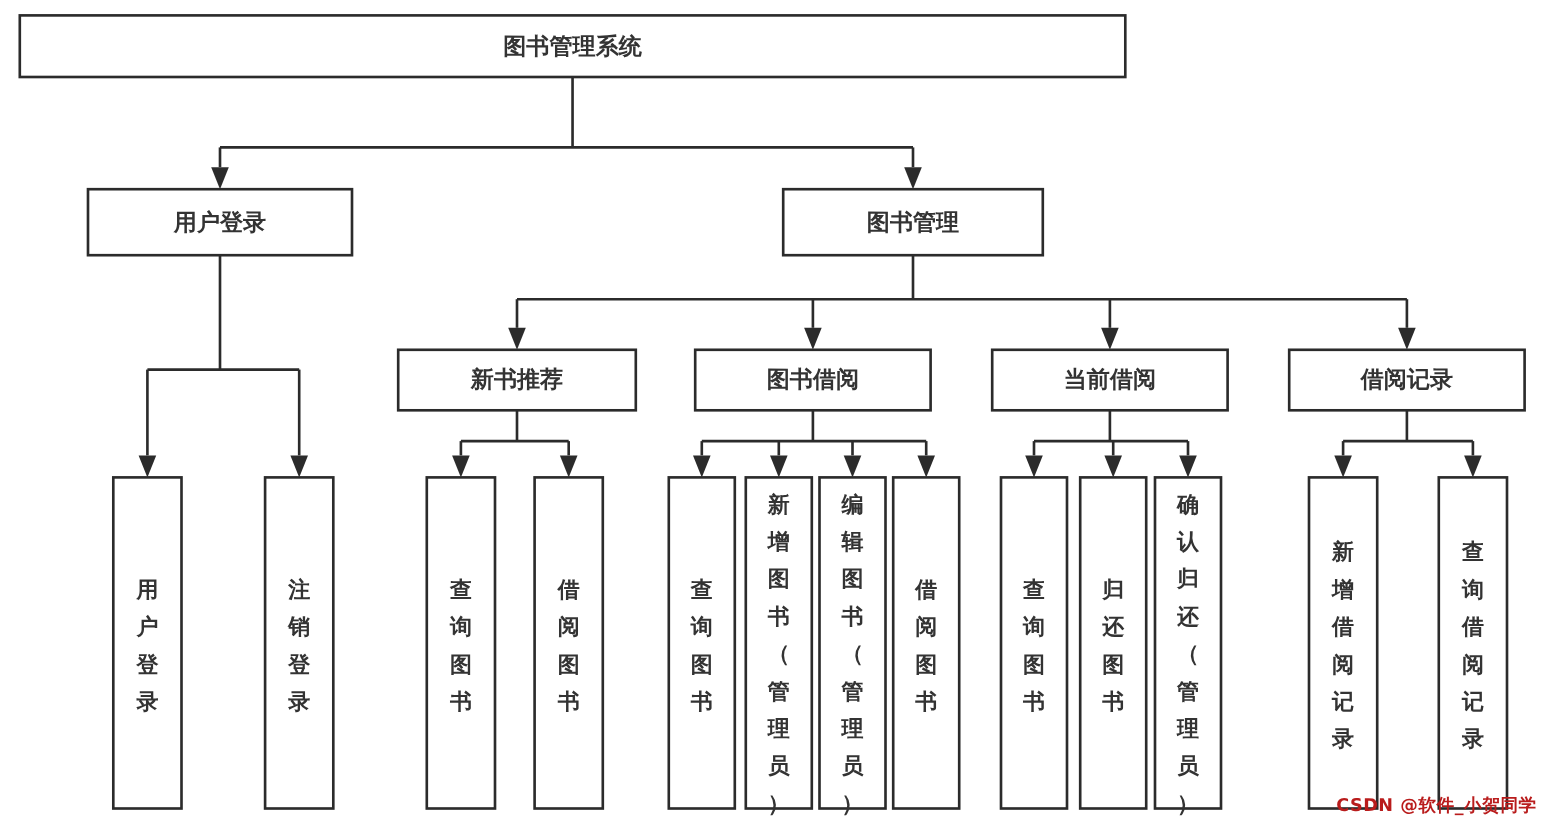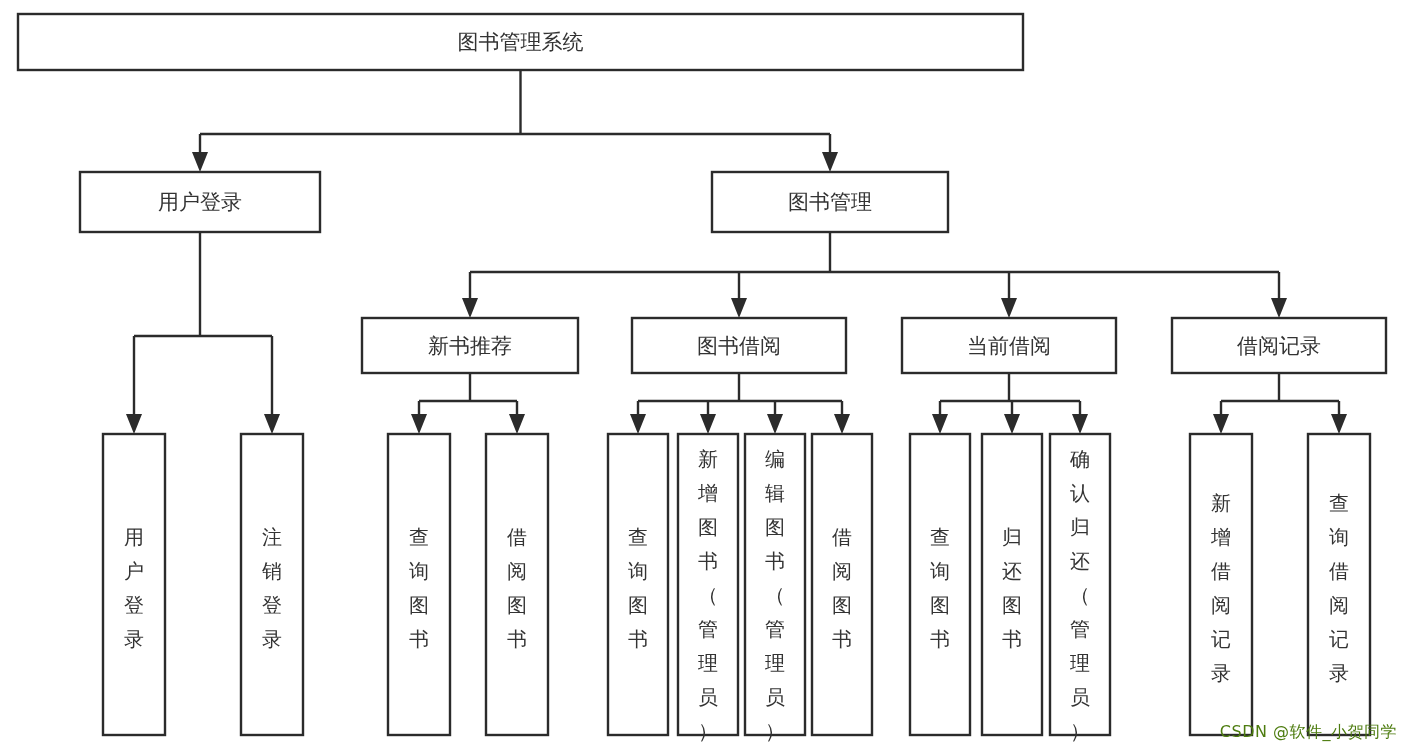--- a/index.html
+++ b/index.html
@@ -11,20 +11,21 @@
     width: 1405px;
     height: 747px;
     font-family: "DejaVu Sans", "Liberation Sans", sans-serif;
     overflow: hidden;
     position: relative;
   }
   #diagram-root {
     position: relative;
     width: 1405px;
     height: 747px;
+    font-weight: bold;
   }
   svg#tree-svg {
     position: absolute;
     top: 0;
     left: 0;
     width: 1405px;
     height: 747px;
   }
   .node-box {
     fill: #ffffff;
@@ -52,21 +53,21 @@
   }
   .label-v {
     font-size: 20px;
   }
   .watermark {
     position: absolute;
     right: 8px;
     bottom: 4px;
     font-family: "DejaVu Sans", "Liberation Sans", sans-serif;
     font-size: 16px;
-    color: #4d7c0f;
+    color: #b91c1c;
     white-space: nowrap;
     letter-spacing: 0.5px;
   }
 </style>
 </head>
 <body>
 
 <div id="diagram-root">
   <svg id="tree-svg" viewBox="0 0 1405 747" xmlns="http://www.w3.org/2000/svg">
     <g id="connectors-layer">

